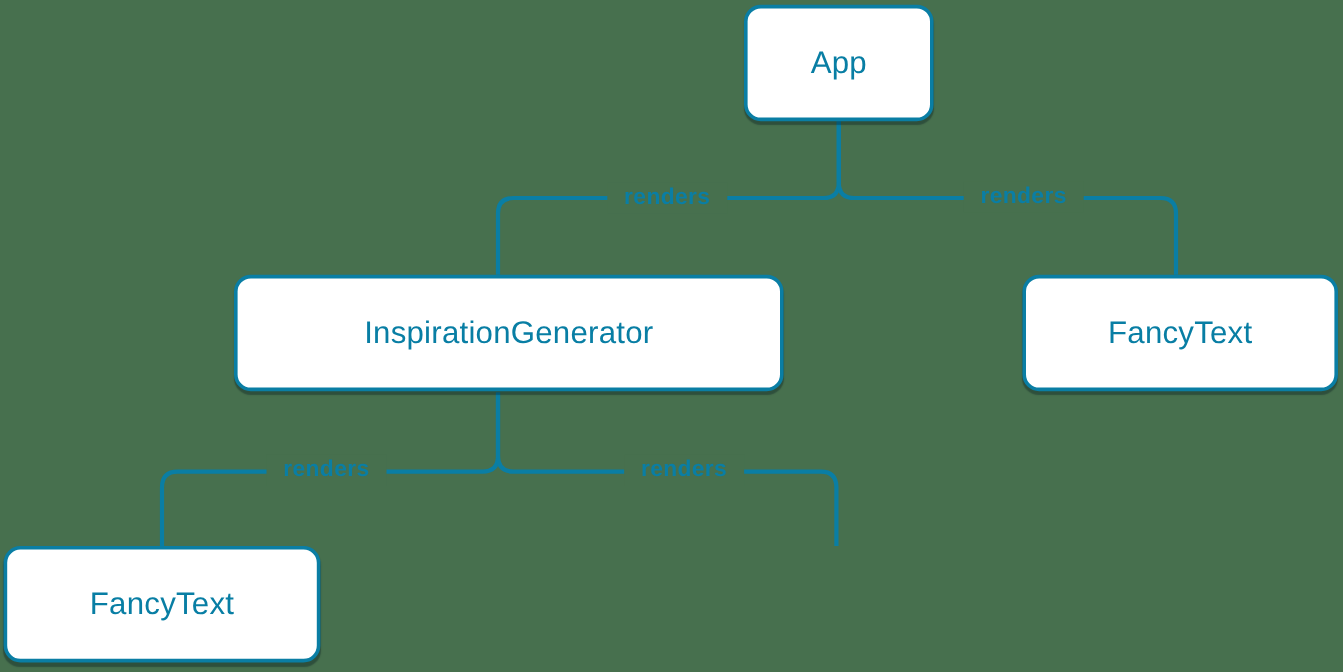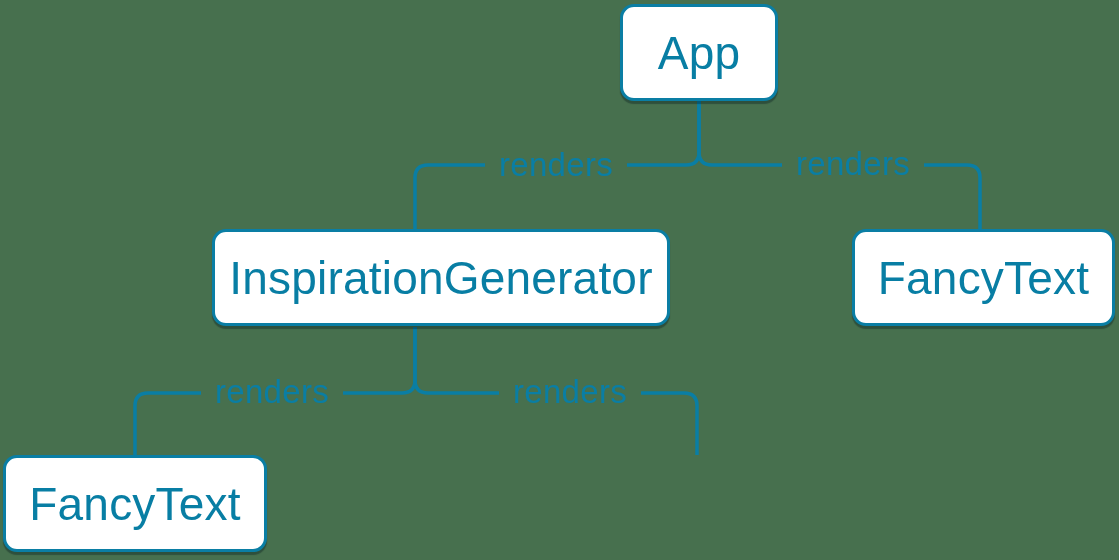--- a/index.html
+++ b/index.html
@@ -33,37 +33,37 @@
   .node {
     position: absolute;
     background: var(--node-background);
     border: 3px solid var(--accent);
     border-radius: 14px;
     box-shadow: 0 3px 1px rgba(0, 20, 30, 0.35);
     display: flex;
     align-items: center;
     justify-content: center;
     color: var(--node-text);
-    font-size: 46px;
+    font-size: 26px;
     font-weight: 500;
     letter-spacing: 0.2px;
     white-space: nowrap;
   }
   .node-app          { left: 620px; top: 4px;   width: 158px; height: 97px; }
-  .node-inspiration  { left: 212px; top: 229px; width: 458px; height: 97px; }
+  .node-inspiration  { left: 195px; top: 229px; width: 458px; height: 97px; }
   .node-fancy-right  { left: 852px; top: 229px; width: 263px; height: 97px; }
   .node-fancy-left   { left: 3px;   top: 455px; width: 264px; height: 97px; }
   .node-copyright    { left: 567px; top: 455px; width: 266px; height: 98px; }
   .edge-label {
     position: absolute;
     transform: translate(-50%, -50%);
     background: var(--background);
     color: var(--accent);
-    font-size: 33px;
-    font-weight: normal;
+    font-size: 19px;
+    font-weight: bold;
     letter-spacing: 0.3px;
     padding: 2px 14px;
     white-space: nowrap;
   }
   .edge-label-1 { left: 556px; top: 165px; }
   .edge-label-2 { left: 853px; top: 164px; }
   .edge-label-3 { left: 272px; top: 392px; }
   .edge-label-4 { left: 570px; top: 392px; }
 </style>
 </head>

